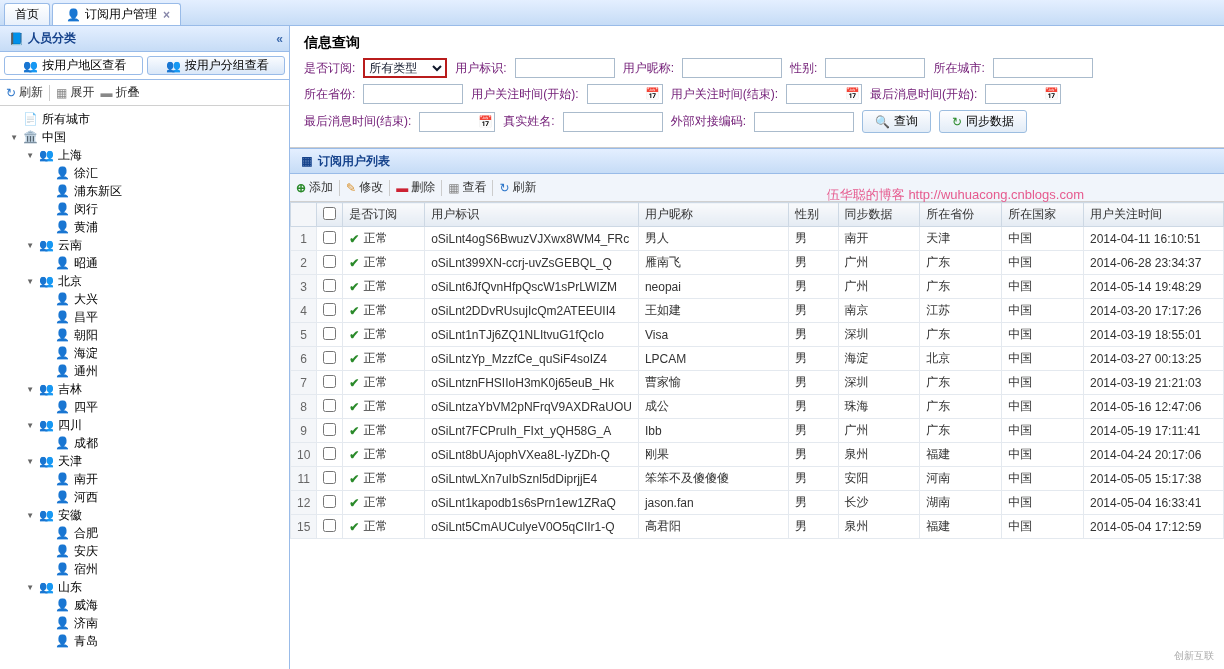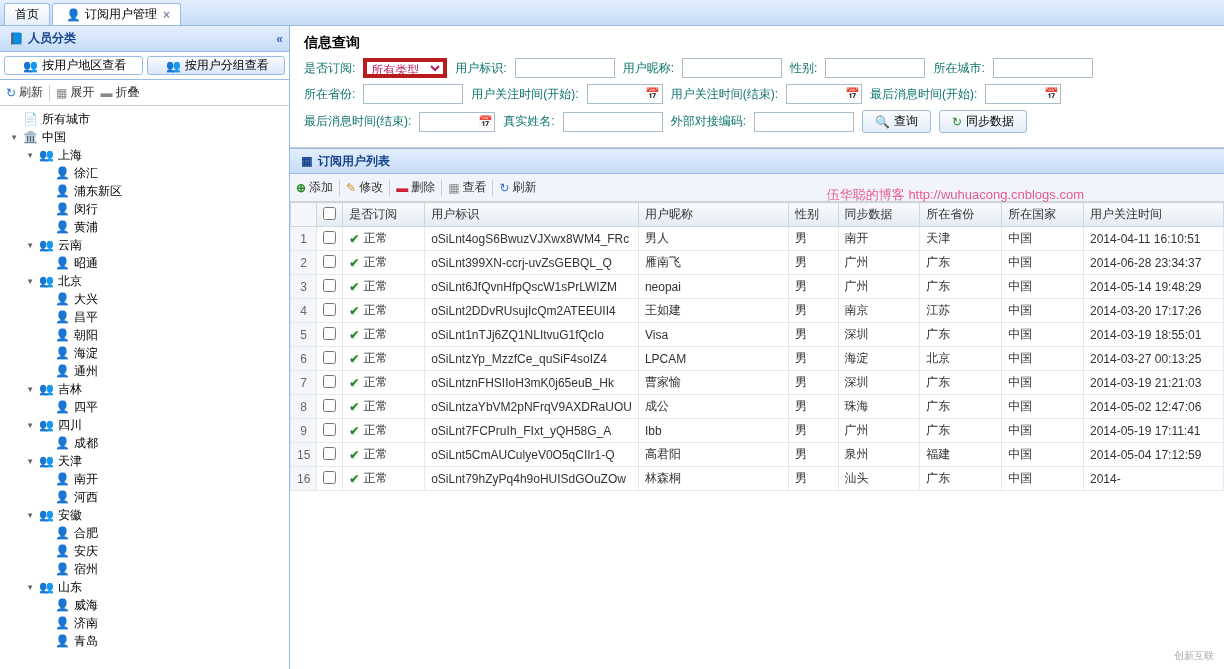--- a/index.html
+++ b/index.html
@@ -19,23 +19,23 @@
 .tbtn{display:flex;align-items:center;gap:3px;cursor:pointer;color:#333}
 .sep{width:1px;height:16px;background:#ccc}
 .tree{flex:1;overflow:auto;padding:4px 0}
 .tnode{display:flex;align-items:center;height:18px;padding-left:6px;cursor:pointer;white-space:nowrap}
 .exp{width:12px;text-align:center;color:#666;font-family:monospace}
 .ticon{width:16px;height:16px;margin:0 3px;display:inline-flex;align-items:center;justify-content:center}
 .right{flex:1;display:flex;flex-direction:column;overflow:hidden}
 .query{padding:8px 14px;border-bottom:1px solid #ccc}
 .qtitle{font-weight:bold;font-size:14px;margin-bottom:6px}
 .qrow{display:flex;align-items:center;gap:8px;margin-bottom:6px;flex-wrap:wrap}
-.qlbl{color:#0f766e}
+.qlbl{color:#701a75}
 .qin{border:1px solid #abc;height:20px;padding:0 3px}
-.qsel{border:4px solid #b91c1c;height:20px;width:84px;color:#be185d;background:#fff}
+.qsel{border:2px solid #b91c1c;height:20px;width:84px;color:#0f172a;background:#fff}
 .date-in{border:1px solid #abc;height:20px;width:76px;background:#fff;position:relative}
 .date-ic{position:absolute;right:2px;top:2px;width:14px;height:14px}
 .btn{display:inline-flex;align-items:center;gap:4px;padding:2px 12px;border:1px solid #9cbde0;border-radius:3px;background:linear-gradient(#fdfdff,#e2ecf7);cursor:pointer}
 .watermark{position:absolute;right:140px;top:186px;color:#e65a8e;font-size:13px}
 .grid-head{height:26px;background:linear-gradient(#e4efff,#c6dcf6);border-top:1px solid #99bbe8;border-bottom:1px solid #99bbe8;display:flex;align-items:center;padding:0 6px;color:#15428b;font-weight:bold}
 .grid-toolbar{height:28px;display:flex;align-items:center;gap:6px;padding:0 6px;border-bottom:1px solid #d0d0d0;background:#f1f5fb}
 .grid{flex:1;overflow:auto}
 table{border-collapse:collapse;width:100%}
 th{background:linear-gradient(#f9fafc,#e4ebf3);border:1px solid #cdd8e4;height:24px;text-align:left;padding:0 6px;color:#333;font-weight:normal}
 td{border:1px solid #e4e9ef;height:24px;padding:0 6px;color:#333}
@@ -431,58 +431,82 @@
             <tr>
               <td class="rownum">8</td>
   <td class="chk"><input type="checkbox" style=""></td>
   <td><span class="status-ok"><span class="check">✔</span>正常</span></td>
   <td>oSiLntzaYbVM2pNFrqV9AXDRaUOU</td>
   <td>成公</td>
   <td>男</td>
   <td>珠海</td>
   <td>广东</td>
   <td>中国</td>
-  <td>2014-05-02 12:47:06</td>
+  <td>2014-05-16 12:47:06</td>
             </tr>
             <tr>
               <td class="rownum">9</td>
   <td class="chk"><input type="checkbox" style=""></td>
   <td><span class="status-ok"><span class="check">✔</span>正常</span></td>
   <td>oSiLnt7FCPruIh_FIxt_yQH58G_A</td>
   <td>Ibb</td>
   <td>男</td>
   <td>广州</td>
   <td>广东</td>
   <td>中国</td>
   <td>2014-05-19 17:11:41</td>
             </tr>
             <tr>
+              <td class="rownum">10</td>
+  <td class="chk"><input type="checkbox" style=""></td>
+  <td><span class="status-ok"><span class="check">✔</span>正常</span></td>
+  <td>oSiLnt8bUAjophVXea8L-IyZDh-Q</td>
+  <td>刚果</td>
+  <td>男</td>
+  <td>泉州</td>
+  <td>福建</td>
+  <td>中国</td>
+  <td>2014-04-24 20:17:06</td>
+            </tr>
+            <tr>
+              <td class="rownum">11</td>
+  <td class="chk"><input type="checkbox" style=""></td>
+  <td><span class="status-ok"><span class="check">✔</span>正常</span></td>
+  <td>oSiLntwLXn7uIbSznl5dDiprjjE4</td>
+  <td>笨笨不及傻傻傻</td>
+  <td>男</td>
+  <td>安阳</td>
+  <td>河南</td>
+  <td>中国</td>
+  <td>2014-05-05 15:17:38</td>
+            </tr>
+            <tr>
+              <td class="rownum">12</td>
+  <td class="chk"><input type="checkbox" style=""></td>
+  <td><span class="status-ok"><span class="check">✔</span>正常</span></td>
+  <td>oSiLnt1kapodb1s6sPrn1ew1ZRaQ</td>
+  <td>jason.fan</td>
+  <td>男</td>
+  <td>长沙</td>
+  <td>湖南</td>
+  <td>中国</td>
+  <td>2014-05-04 16:33:41</td>
+            </tr>
+            <tr>
               <td class="rownum">15</td>
   <td class="chk"><input type="checkbox" style=""></td>
   <td><span class="status-ok"><span class="check">✔</span>正常</span></td>
   <td>oSiLnt5CmAUCulyeV0O5qCIIr1-Q</td>
   <td>高君阳</td>
   <td>男</td>
   <td>泉州</td>
   <td>福建</td>
   <td>中国</td>
   <td>2014-05-04 17:12:59</td>
             </tr>
-            <tr>
-              <td class="rownum">16</td>
-  <td class="chk"><input type="checkbox" style=""></td>
-  <td><span class="status-ok"><span class="check">✔</span>正常</span></td>
-  <td>oSiLnt79hZyPq4h9oHUISdGOuZOw</td>
-  <td>林森桐</td>
-  <td>男</td>
-  <td>汕头</td>
-  <td>广东</td>
-  <td>中国</td>
-  <td>2014-</td>
-            </tr>
           </tbody>
       </table>
     </div>
   </div>
 </div>
 
 <div class="watermark">伍华聪的博客 http://wuhuacong.cnblogs.com</div>
 <div class="footer-logo">创新互联</div>
 
 </body></html>

